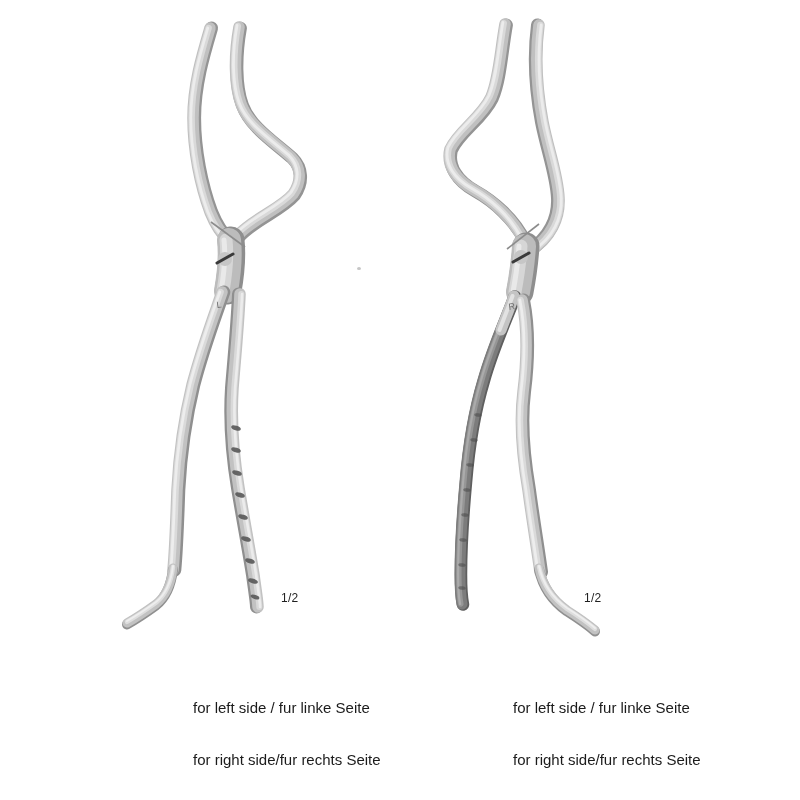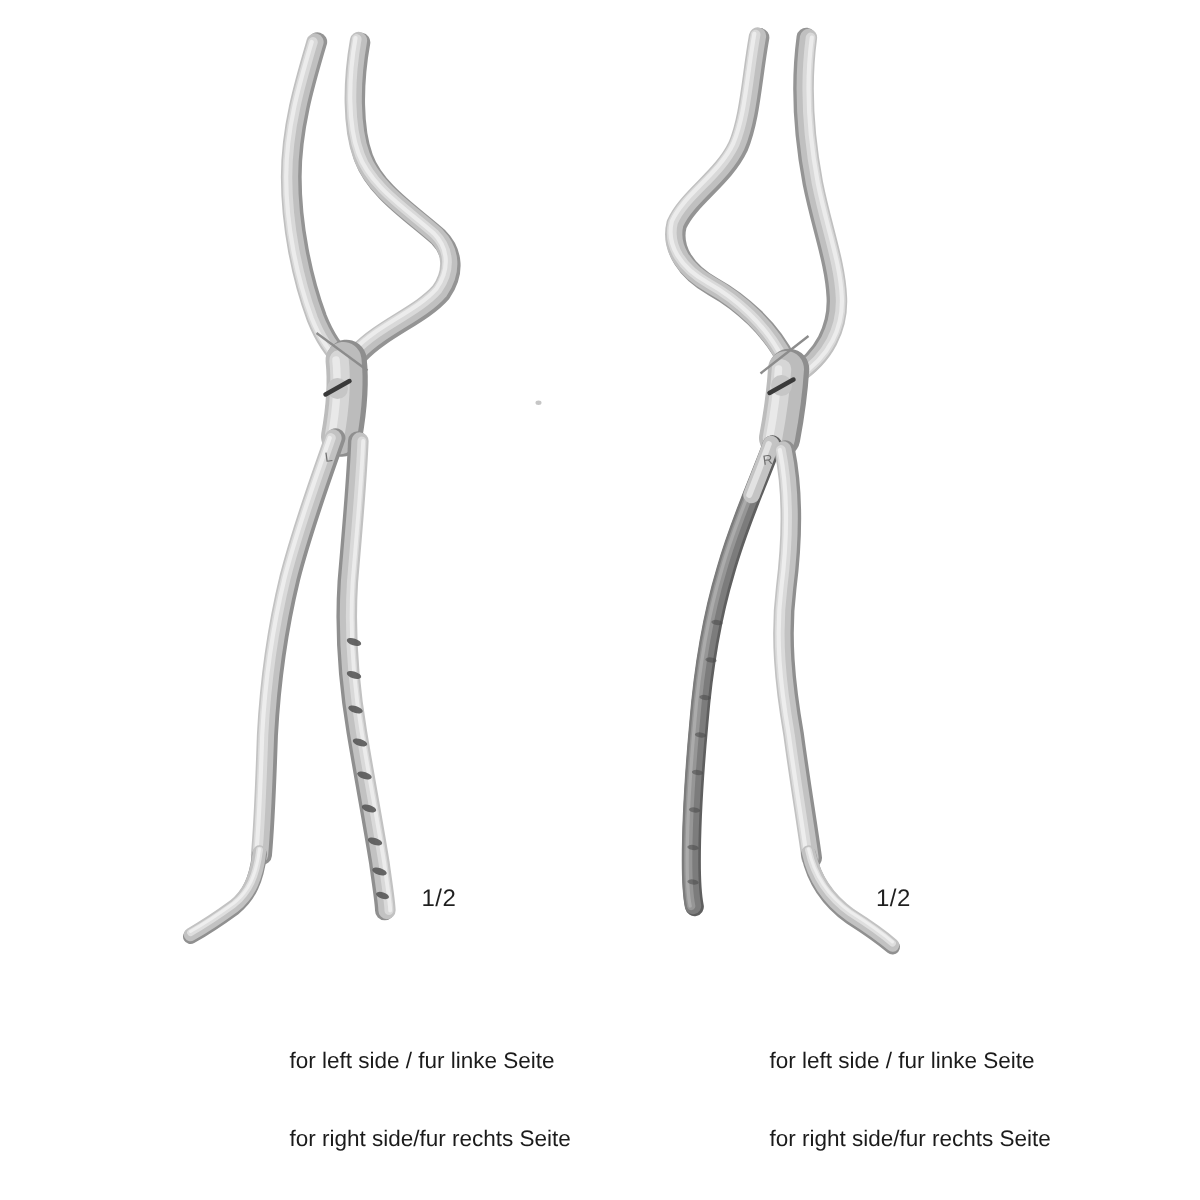--- a/index.html
+++ b/index.html
@@ -5,21 +5,21 @@
   html,body{margin:0;padding:0;background:#ffffff;}
   .page{
     position:relative;width:800px;height:800px;background:#ffffff;overflow:hidden;
     font-family:"Liberation Sans", sans-serif;color:#1b1b1b;
   }
   .forceps-svg{position:absolute;top:0;}
   #svg-left{left:70px;}
   #svg-right{left:410px;}
   use{fill:none;stroke-linecap:round;stroke-linejoin:round;}
   .scale-label{
-    position:absolute;font-size:16px;color:#1f1f1f;letter-spacing:0.3px;
+    position:absolute;font-size:12px;color:#1f1f1f;letter-spacing:0.3px;
   }
   #scale-left{left:281px;top:591px;}
   #scale-right{left:584px;top:591px;}
   .caption{position:absolute;font-size:15px;line-height:17.2px;white-space:pre;}
   #caption-left{left:97px;top:665px;}
   #caption-right{left:418px;top:665px;}
   #caption-left .indent{margin-left:96px;}
   #caption-right .indent{margin-left:95px;}
   .stamp-text{font-family:"Liberation Sans", sans-serif;font-size:9px;fill:#6e6e6e;}
   .speck{position:absolute;left:357px;top:267px;width:4px;height:3px;background:#c6c6c6;border-radius:50%;}

